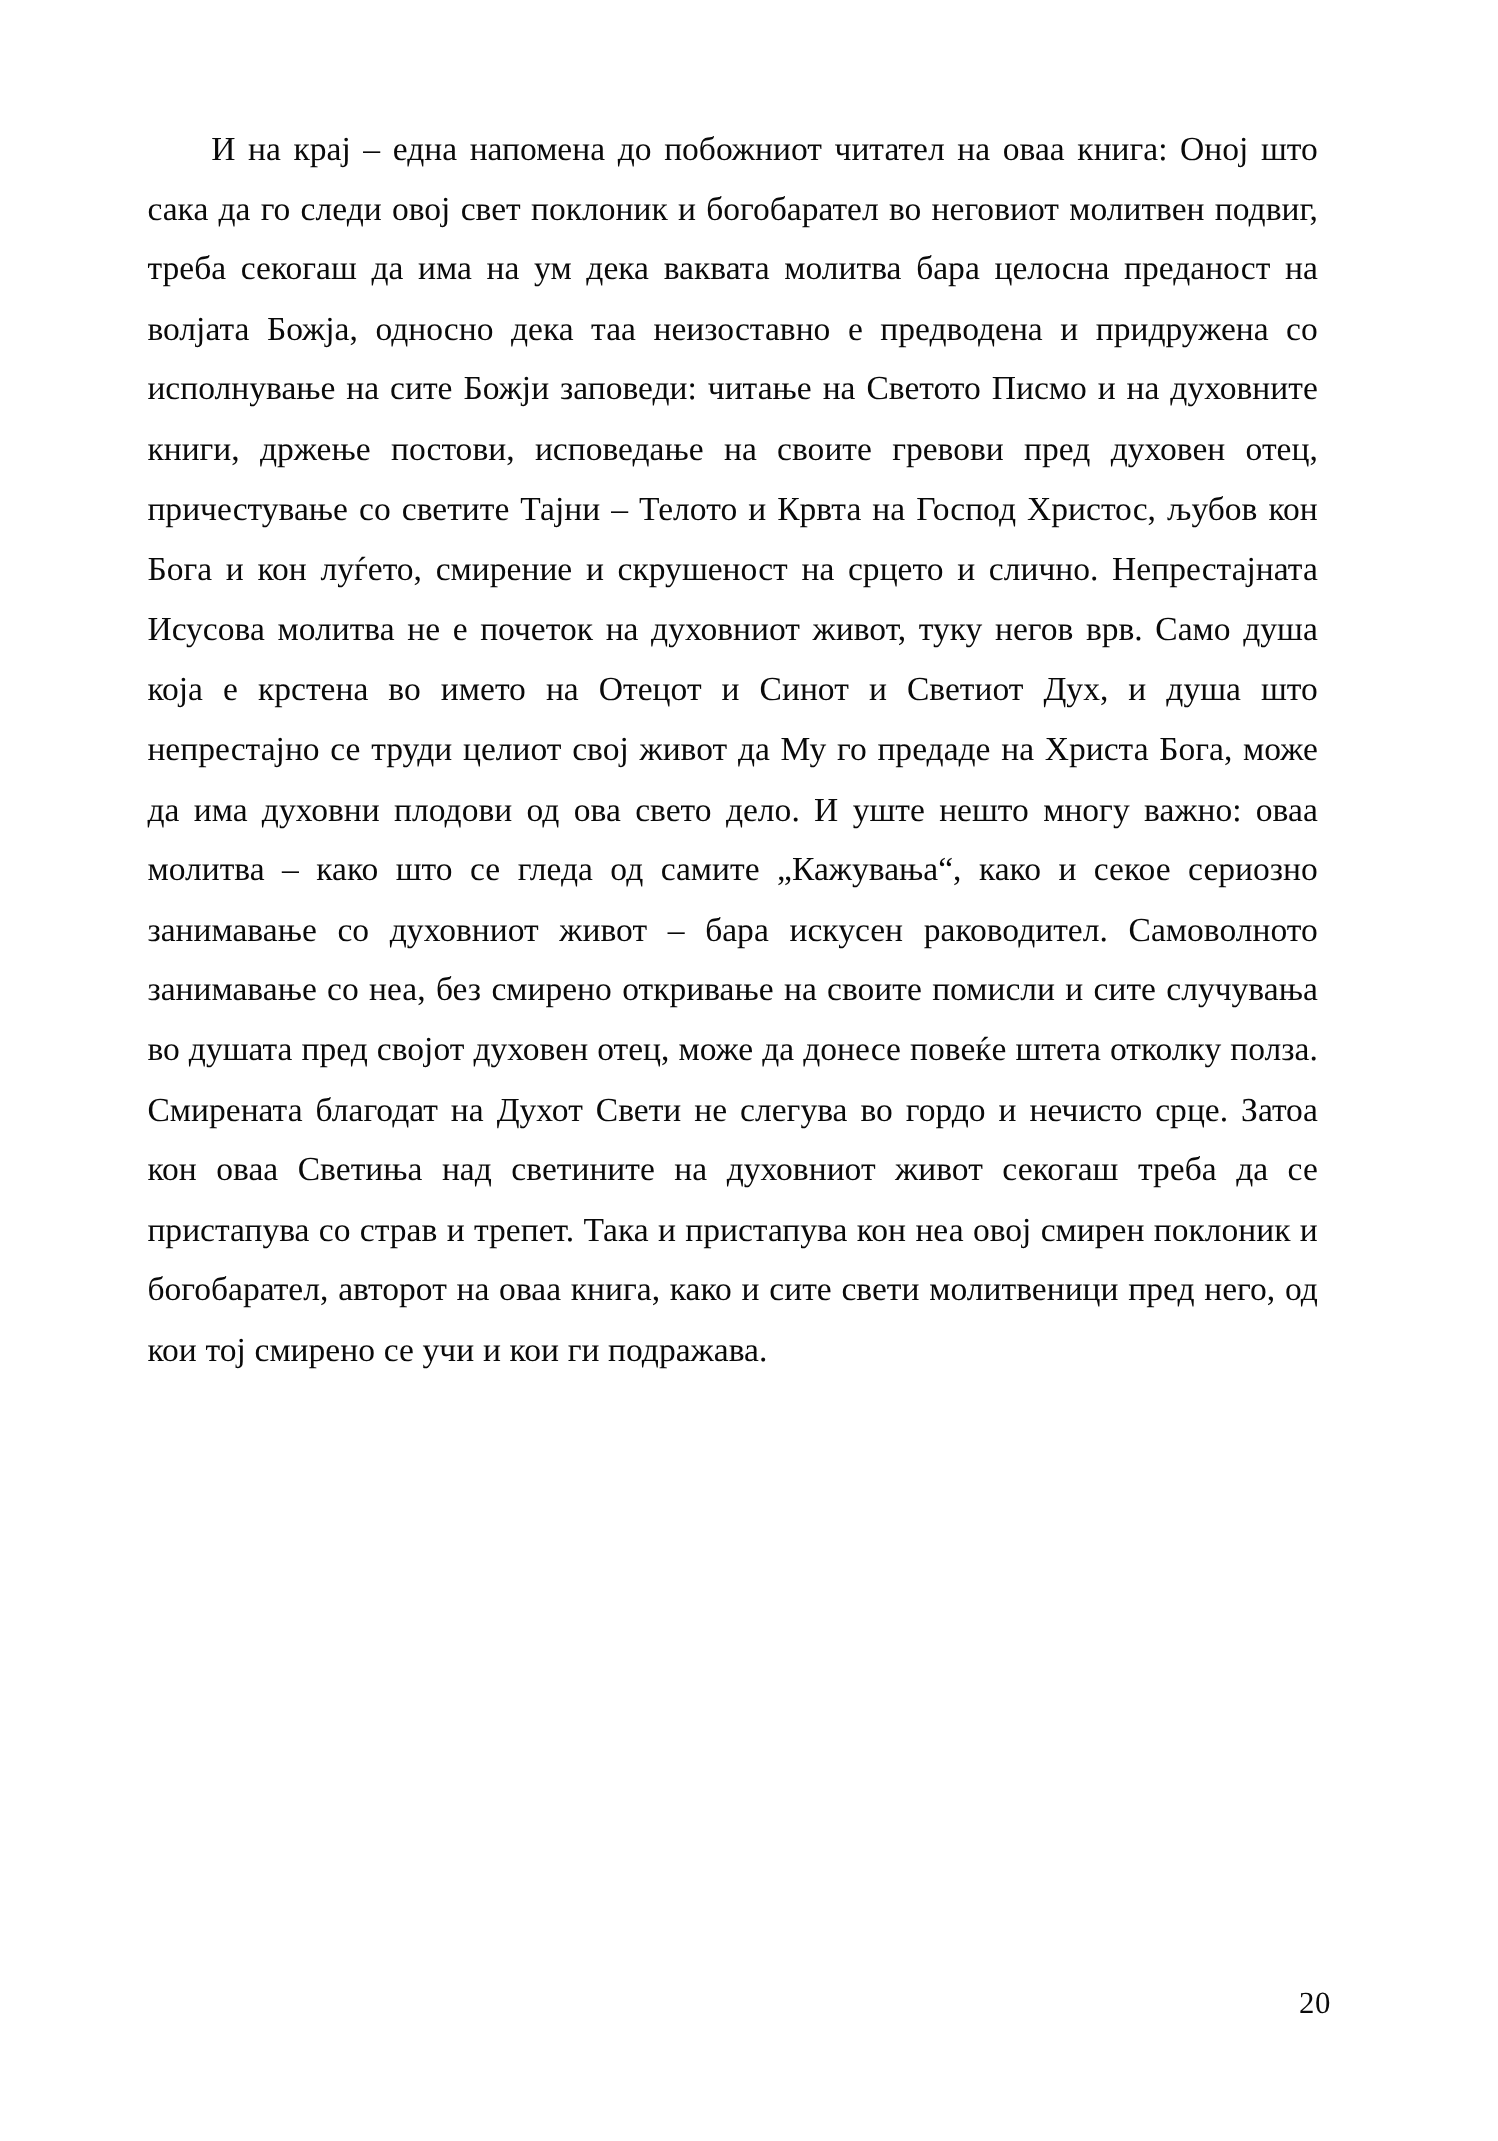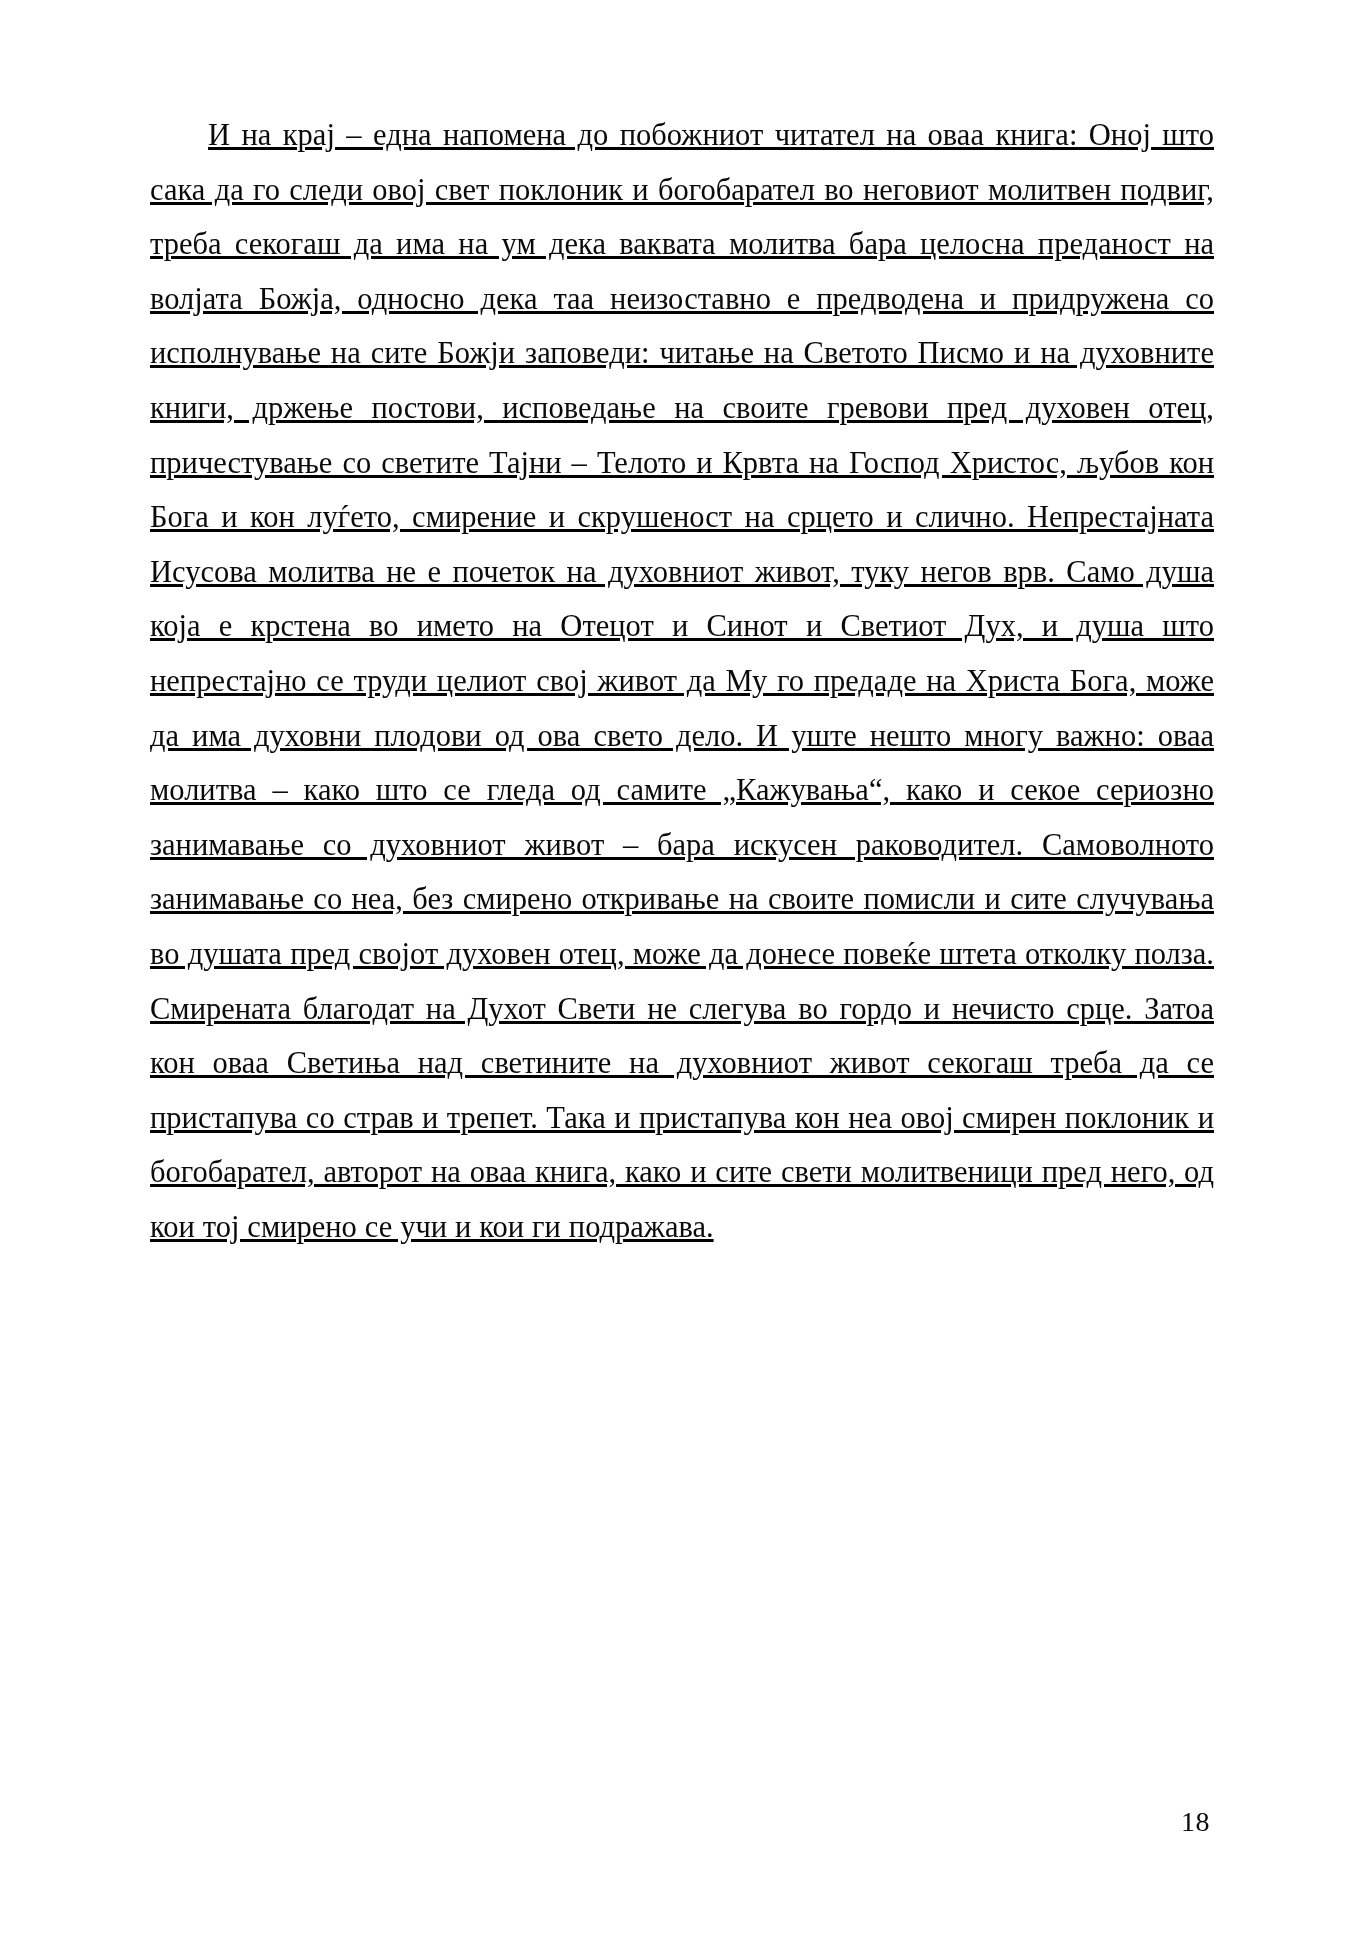--- a/index.html
+++ b/index.html
@@ -12,24 +12,23 @@
     width: 1362px;
     height: 1946px;
     background: #ffffff;
     margin: 0 auto;
     overflow: hidden;
     font-family: "Liberation Serif", "DejaVu Serif", serif;
     color: #000000;
   }
   .text-block {
     position: absolute;
-    left: 150px;
+    left: 134px;
     top: 108px;
     width: 1064px;
-    text-decoration: underline;
   }
   .body-paragraph {
     margin: 0;
     font-size: 30.5px;
     line-height: 54.6px;
     text-align: justify;
     text-justify: inter-word;
     text-indent: 58px;
     color: #0a0a0a;
     hyphens: manual;
@@ -49,15 +48,15 @@
 </style>
 </head>
 <body>
 
 <div class="page">
 
   <div class="text-block">
     <p class="body-paragraph">И на крај – една напомена до побожниот читател на оваа книга: Оној што сака да го следи овој свет поклоник и богобарател во неговиот молитвен подвиг, треба секогаш да има на ум дека ваквата молитва бара целосна преданост на волјата Божја, односно дека таа неизоставно е предводена и придружена со исполнување на сите Божји заповеди: читање на Светото Писмо и на духовните книги, држење постови, исповедање на своите гревови пред духовен отец, причестување со светите Тајни – Телото и Крвта на Господ Христос, љубов кон Бога и кон луѓето, смирение и скрушеност на срцето и слично. Непрестајната Исусова молитва не е почеток на духовниот живот, туку негов врв. Само душа која е крстена во името на Отецот и Синот и Светиот Дух, и душа што непрестајно се труди целиот свој живот да Му го предаде на Христа Бога, може да има духовни плодови од ова свето дело. И уште нешто многу важно: оваа молитва – како што се гледа од самите „Кажувања“, како и секое сериозно занимавање со духовниот живот – бара искусен раководител. Самоволното занимавање со неа, без смирено откривање на своите помисли и сите случувања во душата пред својот духовен отец, може да донесе повеќе штета отколку полза. Смирената благодат на Духот Свети не слегува во гордо и нечисто срце. Затоа кон оваа Светиња над светините на духовниот живот секогаш треба да се пристапува со страв и трепет. Така и пристапува кон неа овој смирен поклоник и богобарател, авторот на оваа книга, како и сите свети молитвеници пред него, од кои тој смирено се учи и кои ги подражава.</p>
   </div>
 
-  <div class="page-number">18</div>
+  <div class="page-number">20</div>
 
 </div>
 
 </body></html>

